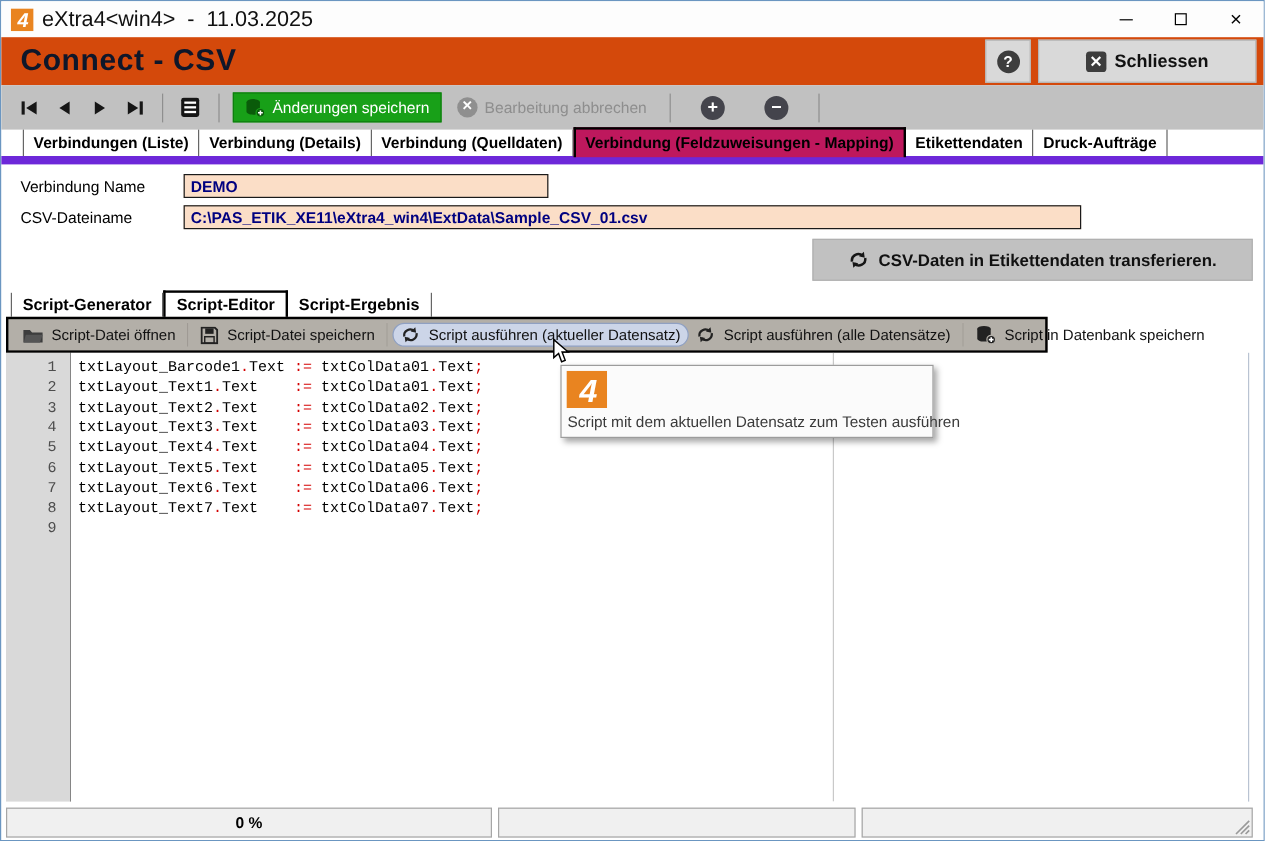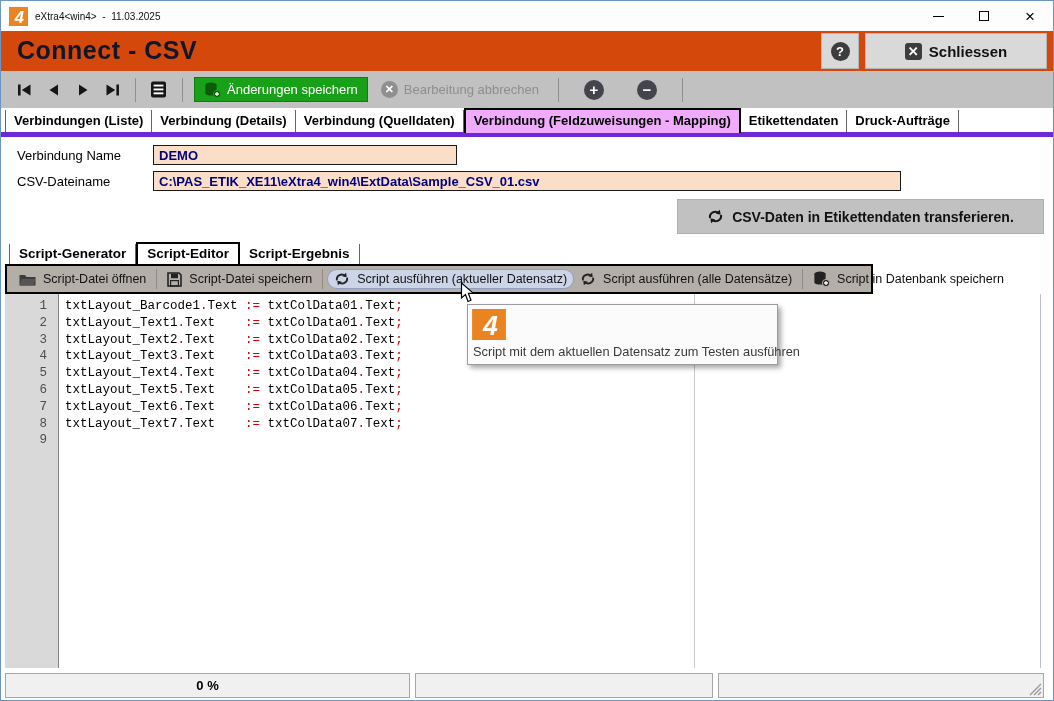--- a/index.html
+++ b/index.html
@@ -6,21 +6,21 @@
   * { box-sizing:border-box; }
   #window {
     position:relative; width:1054px; height:701px;
     background:#ffffff; border:1px solid #6b96c1; overflow:hidden;
     font-family:"Liberation Sans", sans-serif; color:#000;
   }
   
   .titlebar { position:absolute; left:0; top:0; width:100%; height:30px;
     background:#fdfdfd; display:flex; align-items:center; }
   .app-logo { width:19px; height:19px; margin-left:8px; flex:0 0 auto; }
-  .title-text { margin-left:7px; font-size:10px; color:#101010; white-space:pre; }
+  .title-text { margin-left:7px; font-size:18px; color:#101010; white-space:pre; }
   .win-controls { margin-left:auto; display:flex; height:100%; }
   .win-btn { width:46px; height:100%; display:flex; align-items:center; justify-content:center; cursor:default; }
   .glyph-min { width:11px; height:1px; background:#000; }
   .glyph-max { width:10px; height:10px; border:1px solid #000; }
   .glyph-close { font-size:17px; line-height:1; color:#000; }
   
   .appheader { position:absolute; left:0; top:30px; width:100%; height:40px; background:#d4490b; }
   .appheader h1 { position:absolute; left:16px; top:5px; margin:0; font-size:25px;
     font-weight:bold; color:#0f172a; letter-spacing:0.5px; }
   .hdr-btn { position:absolute; top:2px; height:36px; background:#d9d9d9;
@@ -38,24 +38,24 @@
   .tb-sep { width:1px; height:24px; background:#8f8f8f; margin:0 6px; }
   .btn-save-changes { background:#18a018; border:1px solid #0f7d0f; color:#fff;
     font-size:13px; padding:0 9px; height:25px; }
   .btn-cancel-edit { color:#8e8e8e; font-size:13px; padding:0 8px; }
   .circ { width:20px; height:20px; border-radius:50%; background:#44444c; color:#fff;
     display:flex; align-items:center; justify-content:center; font-size:15px; font-weight:bold; line-height:1; }
   .circ.gray { background:#8f8f8f; width:17px; height:17px; font-size:11px; }
   .plusminus { margin:0 12px; }
   
   .tabsrow { position:absolute; left:0; top:111px; width:100%; height:25px;
-    display:flex; align-items:flex-end; padding-left:4px; border-bottom:5px solid #6d28d9; }
+    display:flex; align-items:flex-end; padding-left:18px; border-bottom:7px solid #6d28d9; }
   .tab { font-size:13px; font-weight:bold; padding:3px 8px 4px; border-right:1px solid #666; white-space:nowrap; }
   .tab:first-child { border-left:1px solid #666; }
-  .tab.active { border:2px solid #000; border-bottom:none; background:#f0abfc; margin-bottom:-1px; padding:3px 8px 5px; }
+  .tab.active { border:2px solid #000; border-bottom:none; background:#be185d; margin-bottom:-1px; padding:3px 8px 5px; }
   
   .form-label { position:absolute; left:16px; font-size:13px; color:#000; }
   .field { position:absolute; background:#fbdec7; border:1px solid #1a1a1a;
     font-size:13px; font-weight:bold; color:#000080; padding:2px 4px 0 5px; white-space:nowrap; overflow:hidden; }
   .f-name { left:152px; top:144px; width:304px; height:20px; }
   .f-file { left:152px; top:170px; width:748px; height:20px; }
   .l-name { top:147px; } .l-file { top:173px; }
   .btn-transfer { position:absolute; left:676px; top:198px; width:367px; height:35px;
     background:#c1c1c1; border:1px solid #b0b0b0; display:flex; align-items:center; justify-content:center;
     gap:8px; font-size:14px; font-weight:bold; color:#111; }

